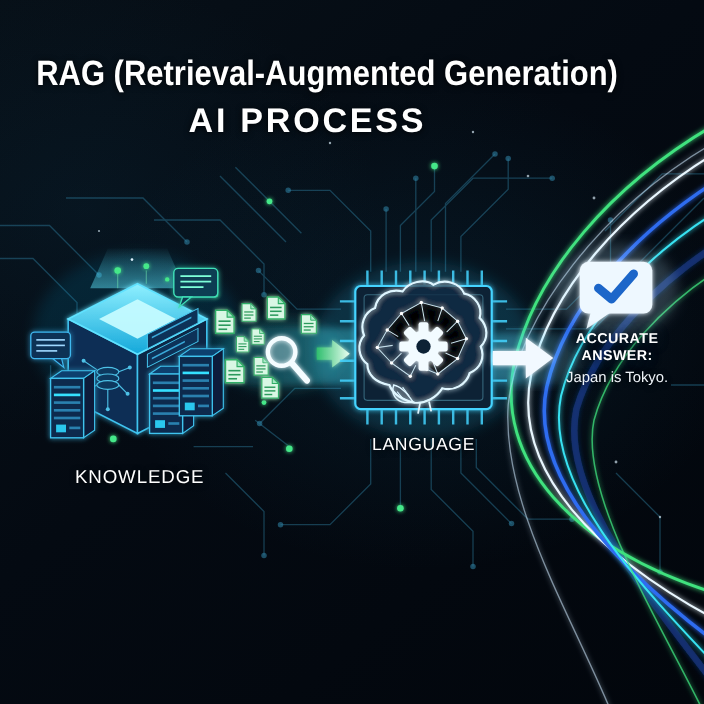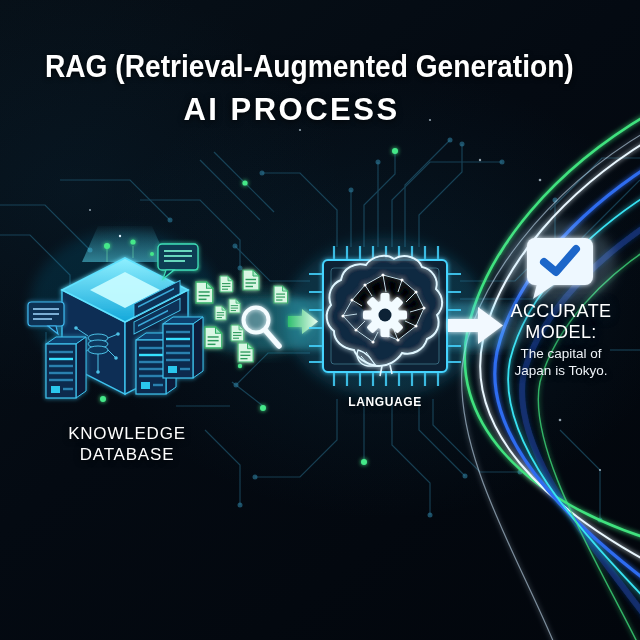--- a/index.html
+++ b/index.html
@@ -7,27 +7,27 @@
     position:relative;width:640px;height:640px;overflow:hidden;
     background:
       radial-gradient(420px 320px at 60% 46%, rgba(18,80,110,.20), rgba(0,0,0,0) 70%),
       radial-gradient(380px 300px at 12% 30%, rgba(14,60,86,.18), rgba(0,0,0,0) 70%),
       linear-gradient(140deg,#071018 0%,#040a12 45%,#02060c 100%);
     font-family:"Liberation Sans", sans-serif;
   }
   svg.layer{position:absolute;left:0;top:0;width:640px;height:640px;}
   .label{position:absolute;color:#fff;text-align:center;line-height:1.18;
     text-shadow:0 1px 6px rgba(0,0,0,.85);}
-  .title-wrap{top:48px;left:12px;width:548px;}
+  .title-wrap{top:48px;left:0;width:548px;}
   .title-l1{font-size:32px;font-weight:bold;transform:scaleX(.88);transform-origin:center;white-space:nowrap;}
   .title-l2{font-size:31px;font-weight:bold;letter-spacing:2.5px;margin-top:6px;padding-left:11px;}
   .kb-label{left:27px;top:423px;width:200px;font-size:17px;font-weight:normal;letter-spacing:.8px;line-height:1.25;}
-  .lm-label{left:315px;top:395px;width:140px;font-size:12px;font-weight:bold;letter-spacing:.6px;line-height:1.3;}
+  .lm-label{left:315px;top:395px;width:140px;font-size:16px;font-weight:normal;letter-spacing:.6px;line-height:1.3;}
   .ans{left:500px;top:301px;width:122px;}
-  .ans .head{font-size:18px;font-weight:normal;letter-spacing:.4px;line-height:1.15;
+  .ans .head{font-size:13px;font-weight:bold;letter-spacing:.4px;line-height:1.15;
     text-shadow:0 0 10px rgba(0,0,0,.9),0 0 14px rgba(90,170,255,.25);}
   .ans .body{margin-top:4px;font-size:13.5px;color:#eef3f8;line-height:1.22;}
 </style>
 </head>
 <body>
 
 <div class="stage">
 
 <svg class="layer" viewBox="0 0 640 640">
   <defs>
@@ -366,31 +366,29 @@
   </g>
 </svg>
 
 <div class="label title-wrap">
   <div class="title-l1">RAG (Retrieval-Augmented Generation)</div>
   <div class="title-l2">AI PROCESS</div>
 </div>
 
 <div class="label kb-label">
   <div>KNOWLEDGE</div>
-  <div>DATABASE</div>
 </div>
 
 <div class="label lm-label">
   <div>LANGUAGE</div>
 </div>
 
 <div class="label ans">
   <div class="head">
     <div>ACCURATE</div>
-    <div>MODEL:</div>
+    <div>ANSWER:</div>
   </div>
   <div class="body">
-    <div>The capital of</div>
     <div>Japan is Tokyo.</div>
   </div>
 </div>
 
 </div>
 
 </body></html>

